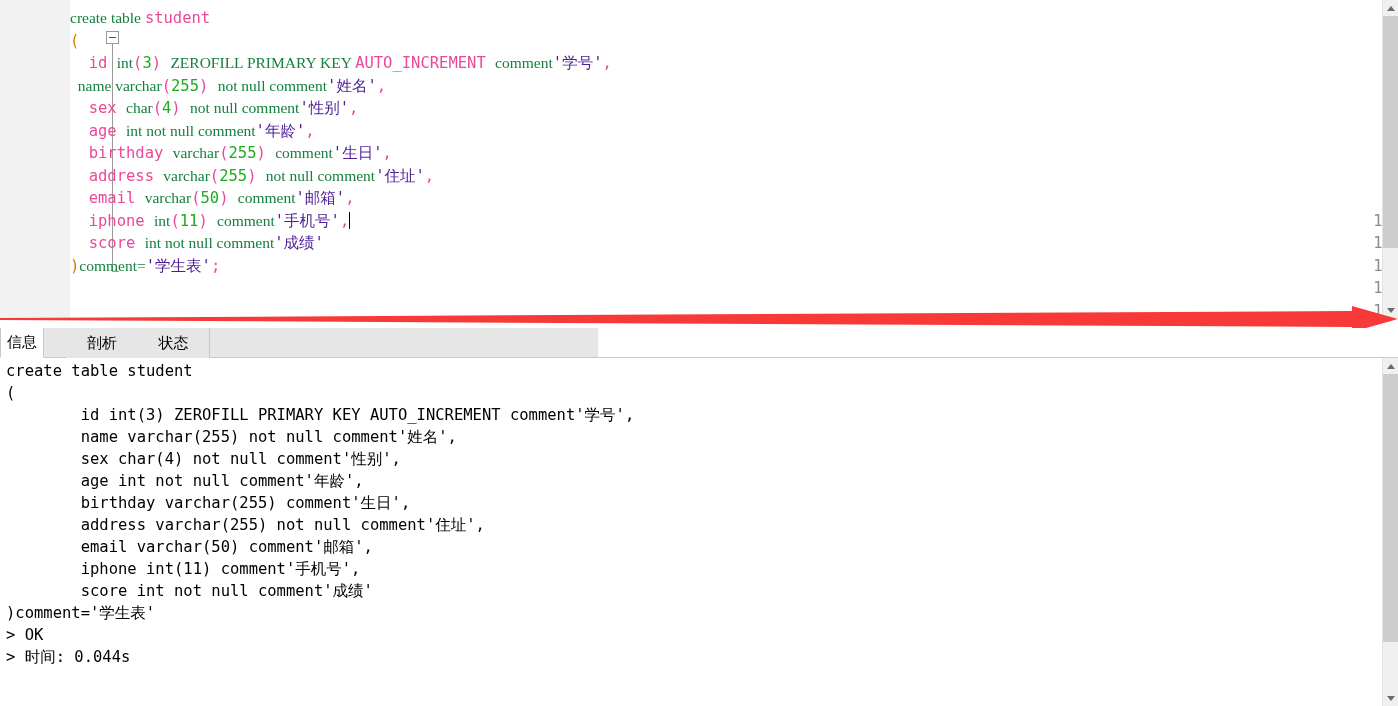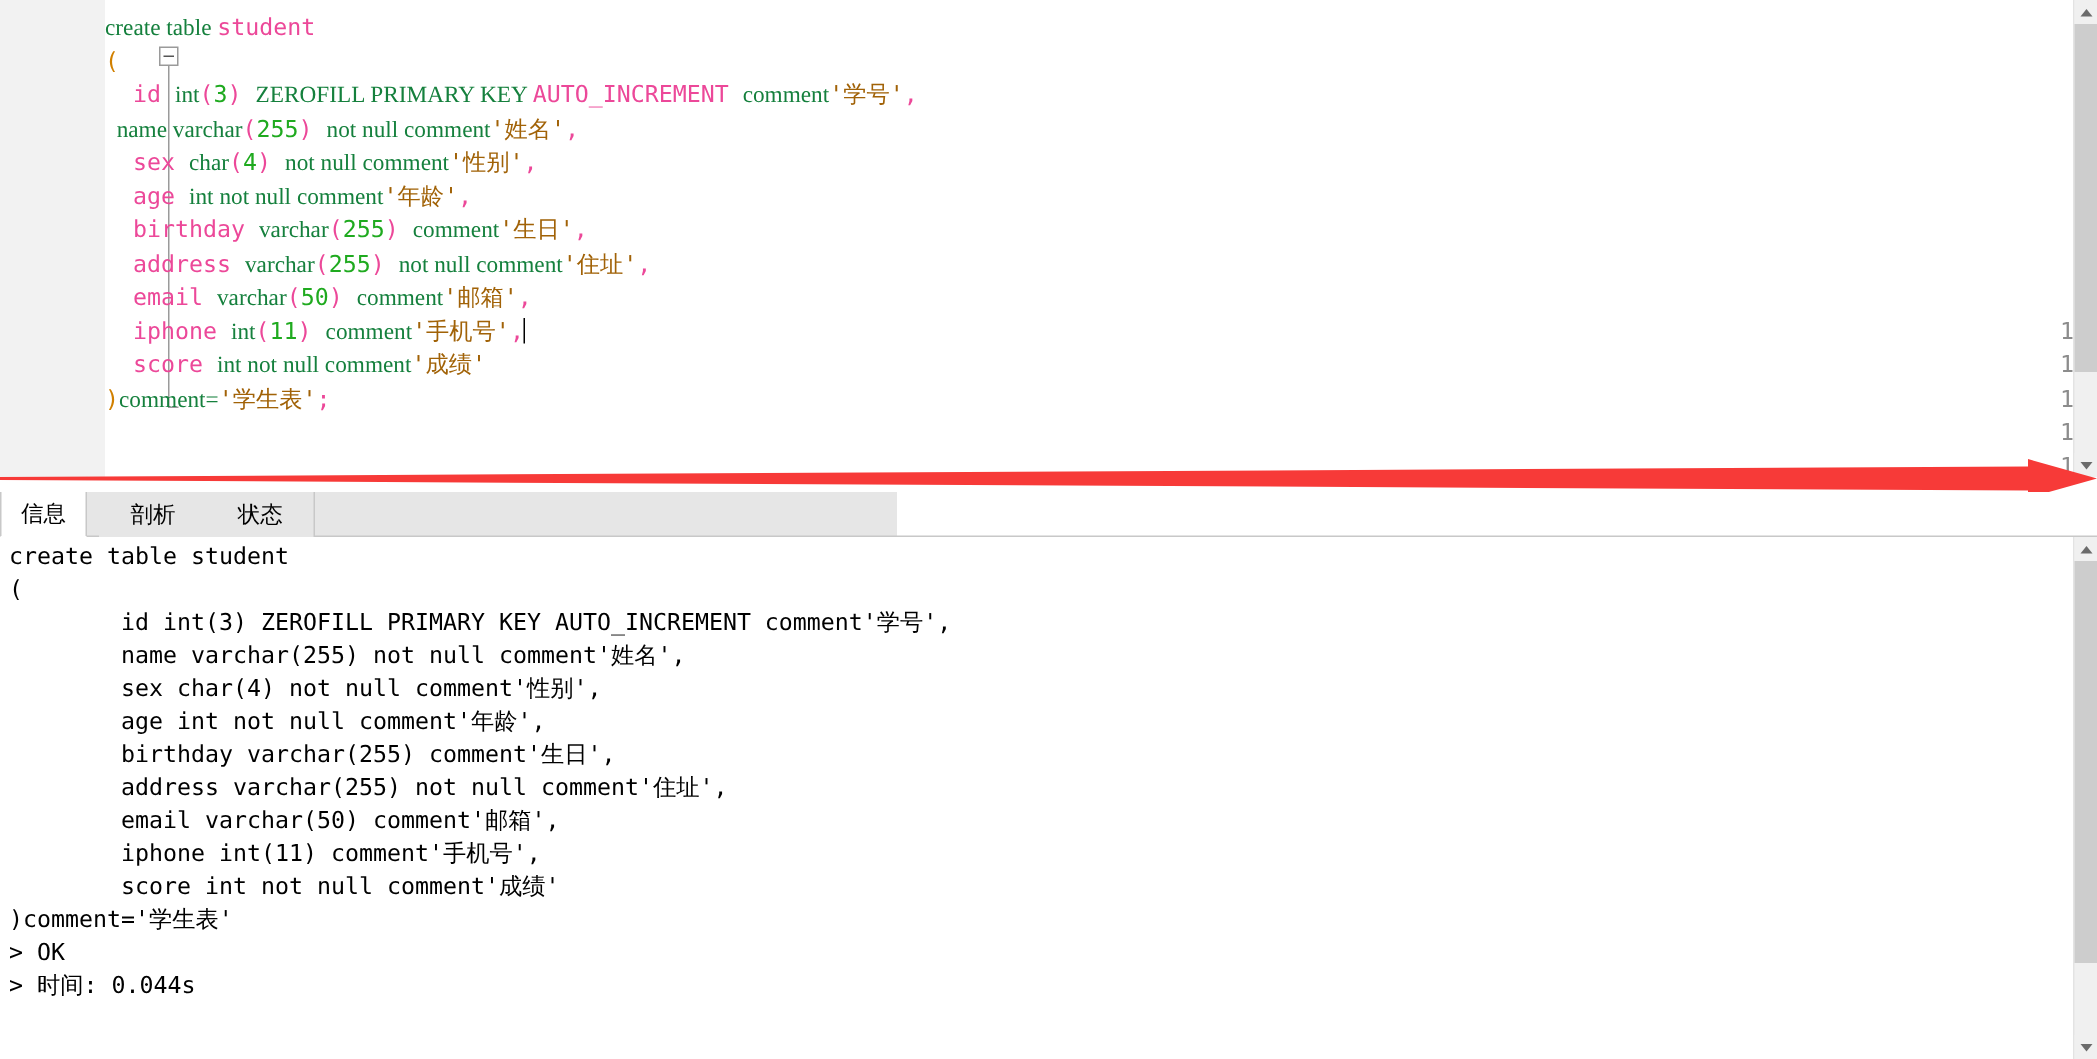--- a/index.html
+++ b/index.html
@@ -47,21 +47,21 @@
   #code{
     position:absolute;left:70px;top:0;right:16px;height:318px;
     font-family:"DejaVu Sans Mono","Liberation Mono",monospace;
     font-size:15.5px;line-height:22.5px;
     white-space:pre;color:#000000;
     padding-top:7px;box-sizing:border-box;
   }
   .ln{display:block;height:22.5px;}
   .kw{color:#15803d;font-family:Liberation Serif, serif;}
   .num{color:#1faa1f;}
-  .str{color:#a16207;}
+  .str{color:#4c1d95;}
   .paren{color:#d18000;}
   .pl{color:#ec4899;}
   .caret{
     display:inline-block;width:1px;height:17px;background:#000;
     vertical-align:-3px;
   }
 
   
   #red-arrow{
     position:absolute;left:0;top:306px;width:1398px;height:26px;
@@ -163,21 +163,21 @@
   </div>
 </div>
 
 <svg id="red-arrow" viewBox="0 0 1398 26" preserveAspectRatio="none">
   <polygon id="arrow-shaft" points="0,12 1352,5 1352,21 0,14" fill="#f73a38"></polygon>
   <polygon id="arrow-head" points="1352,0 1398,13 1352,26" fill="#f73a38"></polygon>
 </svg>
 
 <div id="tabbar">
   <div id="tabstrip">
-      <div class="tab active" style="left: 0px; width: 58px;">
+      <div class="tab active" style="left: 0px; width: 44px;">
         <span>信息</span>
       </div>
       <div class="tab inactive" style="left: 66px; width: 73px;">
         <span>剖析</span>
       </div>
       <div class="tab inactive" style="left: 138px; width: 72px;">
         <span>状态</span>
       </div>
     </div>
   <div id="tab-underline"></div>

